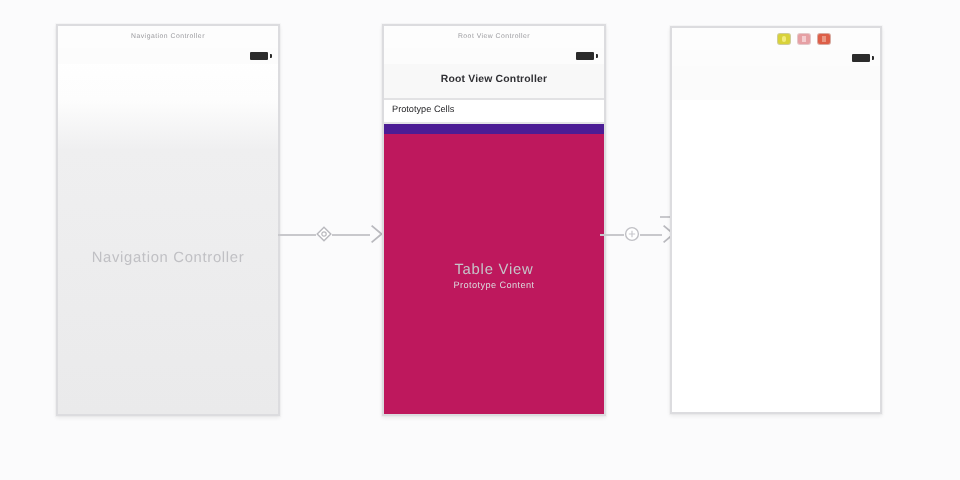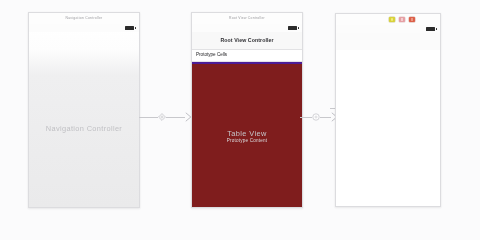--- a/index.html
+++ b/index.html
@@ -127,22 +127,22 @@
     font-size: 4.6px;
     color: #1f1f22;
     line-height: 1;
   }
   .table-body {
     position: absolute;
     left: 0;
     right: 0;
     top: 12px;
     bottom: 0;
-    background: #7f1d1d;
-    border-top: 2px solid #4c1d95;
+    background: #be185d;
+    border-top: 5px solid #4c1d95;
   }
   .table-placeholder {
     position: absolute;
     left: 0;
     right: 0;
     top: 45%;
     text-align: center;
   }
   .table-placeholder .big {
     font-size: 7.4px;

